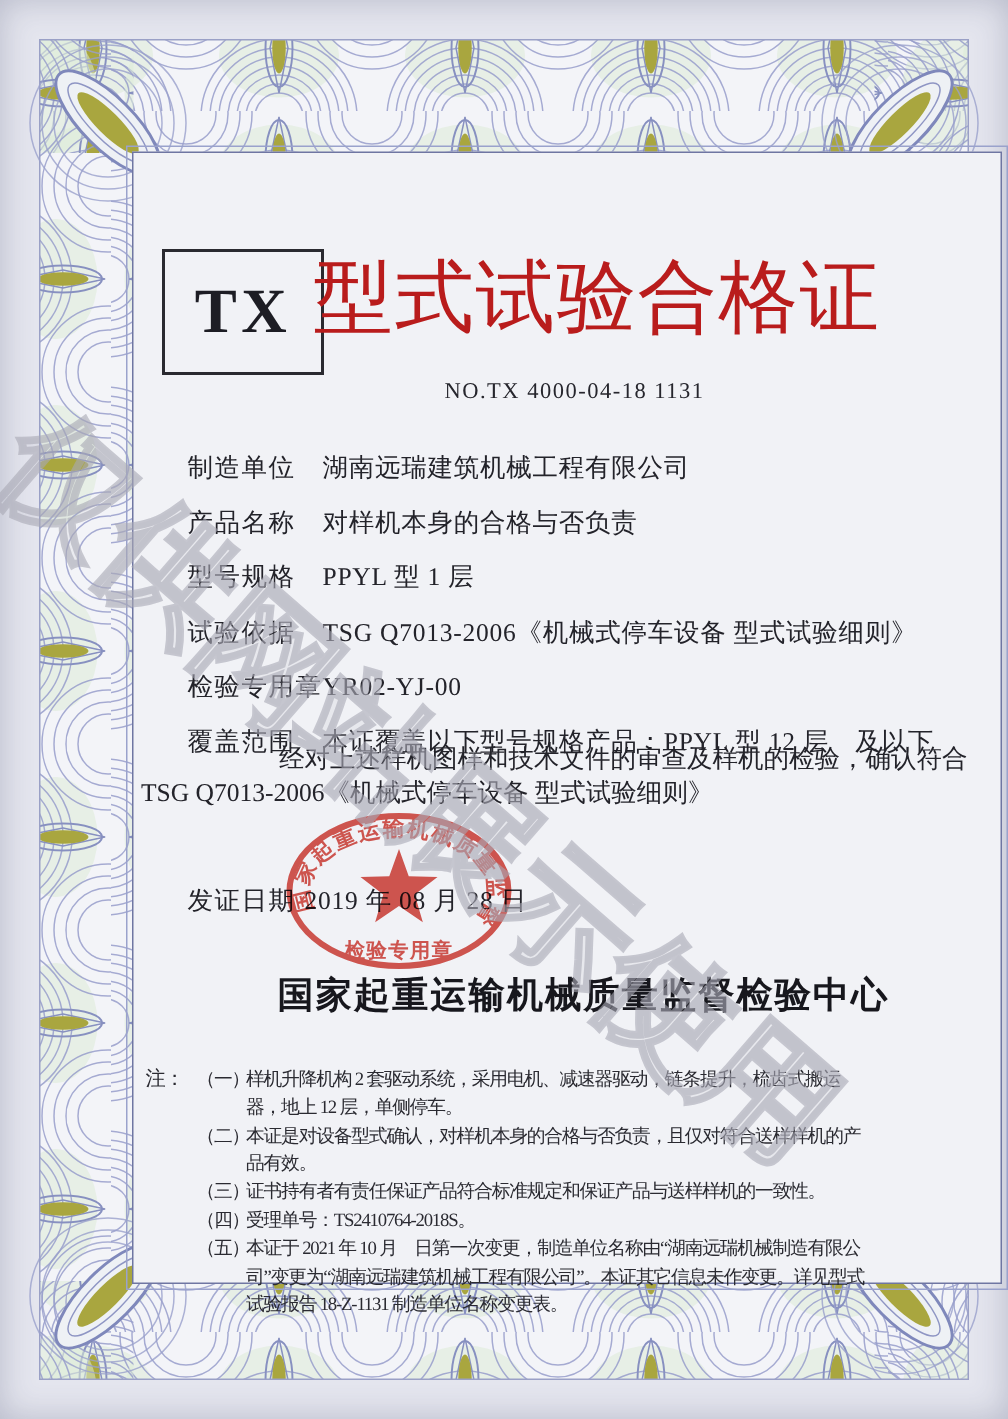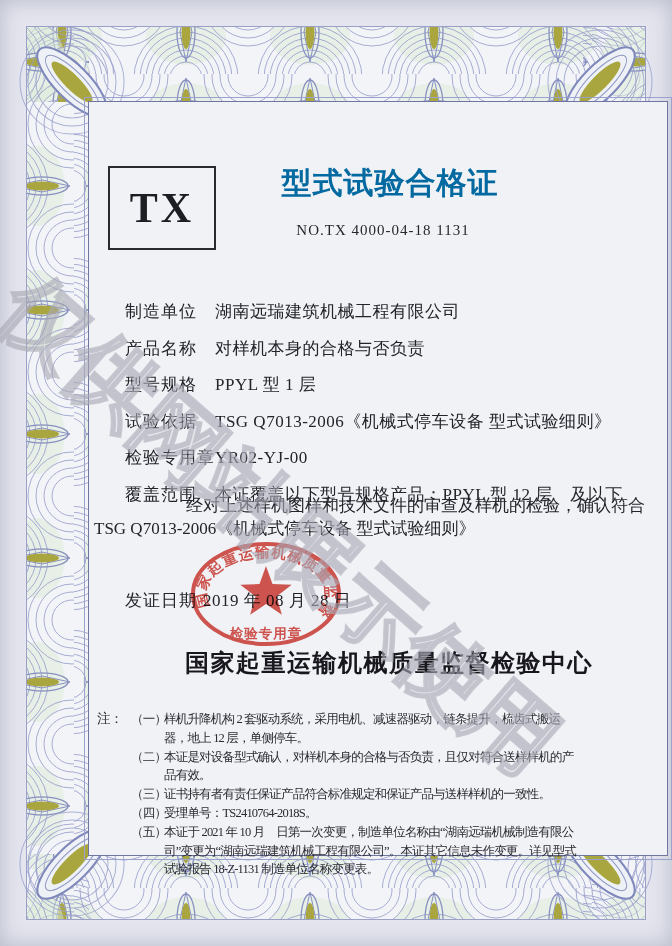--- a/index.html
+++ b/index.html
@@ -19,21 +19,21 @@
     outline:1px solid #9aa2cc;outline-offset:3px;
     box-sizing:border-box;
   }
   .tx-box{
     position:absolute;left:19px;top:64px;width:104px;height:80px;
     border:2px solid #2a2a30;display:flex;align-items:center;justify-content:center;
     font-size:42px;font-weight:700;letter-spacing:3px;color:#1d1d24;
   }
   .title-col{position:absolute;left:120px;top:55px;width:362px;text-align:center;}
   .title-top{font-size:26px;letter-spacing:26px;padding-left:26px;color:#1d1d24;}
-  .title-main{font-size:30px;font-weight:700;letter-spacing:1px;margin-top:6px;color:#0369a1;white-space:nowrap;}
+  .title-main{font-size:53px;font-weight:400;letter-spacing:1px;margin-top:6px;color:#b91c1c;white-space:nowrap;}
   .cert-no{font-size:15px;letter-spacing:1px;margin-top:18px;padding-right:14px;color:#26262d;font-family:Liberation Serif, serif;}
   .fields{position:absolute;left:36px;top:200px;width:456px;}
   .field{display:flex;line-height:20px;margin-bottom:16.5px;font-size:17px;}
   .flabel{width:90px;flex:none;letter-spacing:1px;}
   .fvalue{flex:1;letter-spacing:0.5px;white-space:nowrap;}
   .conclusion{position:absolute;left:5px;top:392px;width:488px;font-size:17px;line-height:23px;}
   .concl-l1{padding-left:92px;white-space:nowrap;}
   .date-row{position:absolute;left:36px;top:487px;display:flex;font-size:17px;z-index:2;}
   .date-row .flabel{width:78px;}
   .seal{position:absolute;left:98px;top:438px;width:158px;height:112px;z-index:3;

